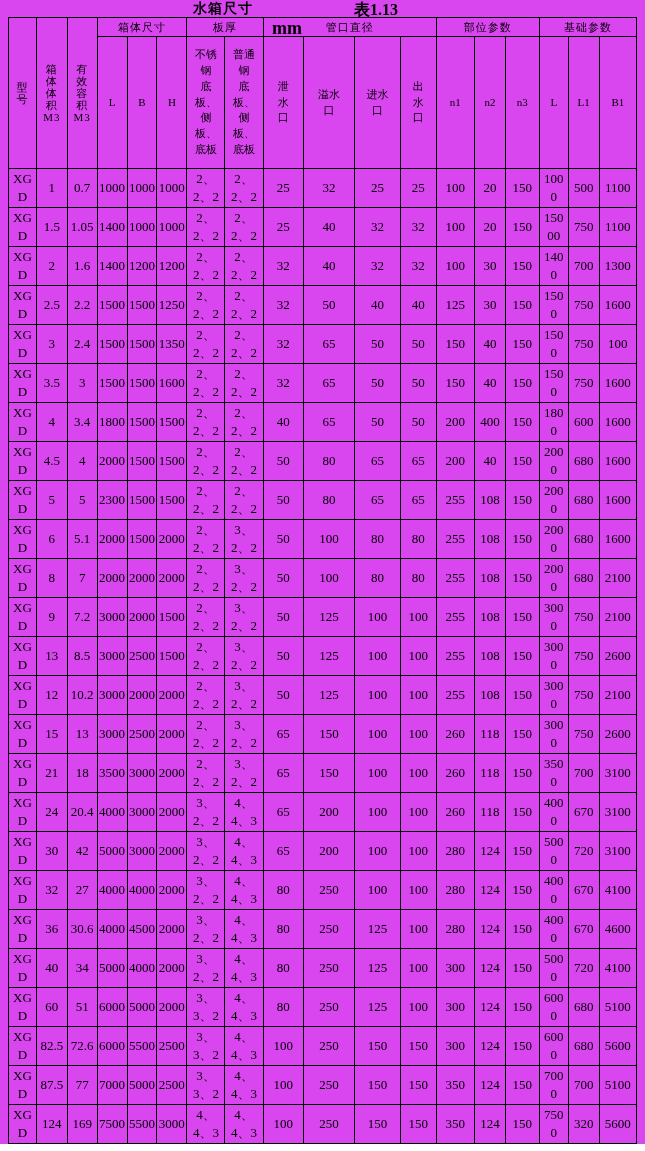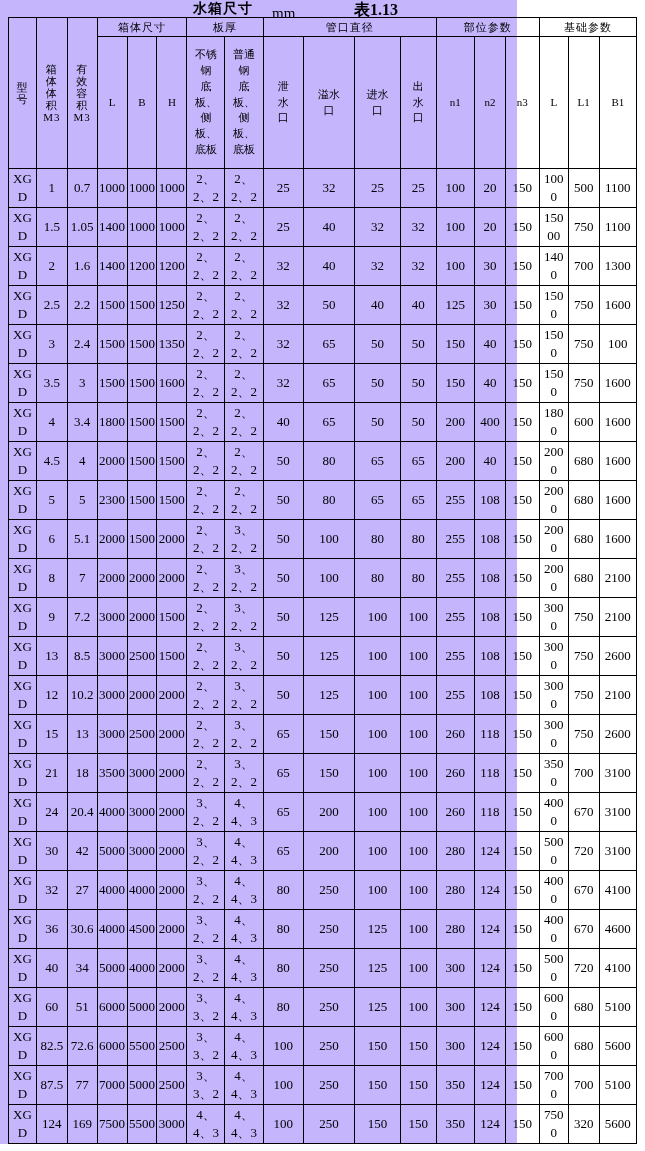--- a/index.html
+++ b/index.html
@@ -3,42 +3,42 @@
 <meta charset="utf-8">
 <style>
   html, body {
     margin: 0;
     padding: 0;
     background: #ffffff;
     color: #000000;
     font-family: "Liberation Serif", "DejaVu Serif", serif;
   }
   .page {
-    width: 517px;
-    background: #c4b5fd;
+    width: 645px;
+    background: #d946ef;
   }
   .title-bar {
     position: relative;
     height: 17px;
     width: 645px;
   }
   .t-main {
     position: absolute;
     left: 193px;
     top: 0;
     font-size: 14px;
     font-weight: bold;
     letter-spacing: 1px;
   }
   .t-unit {
     position: absolute;
     left: 272px;
-    top: 5px;
-    font-size: 15px;
-    font-weight: normal;
+    top: 18px;
+    font-size: 18px;
+    font-weight: bold;
   }
   .t-no {
     position: absolute;
     left: 354px;
     top: 0;
     font-size: 16px;
     font-weight: bold;
   }
   table.spec {
     border-collapse: collapse;

